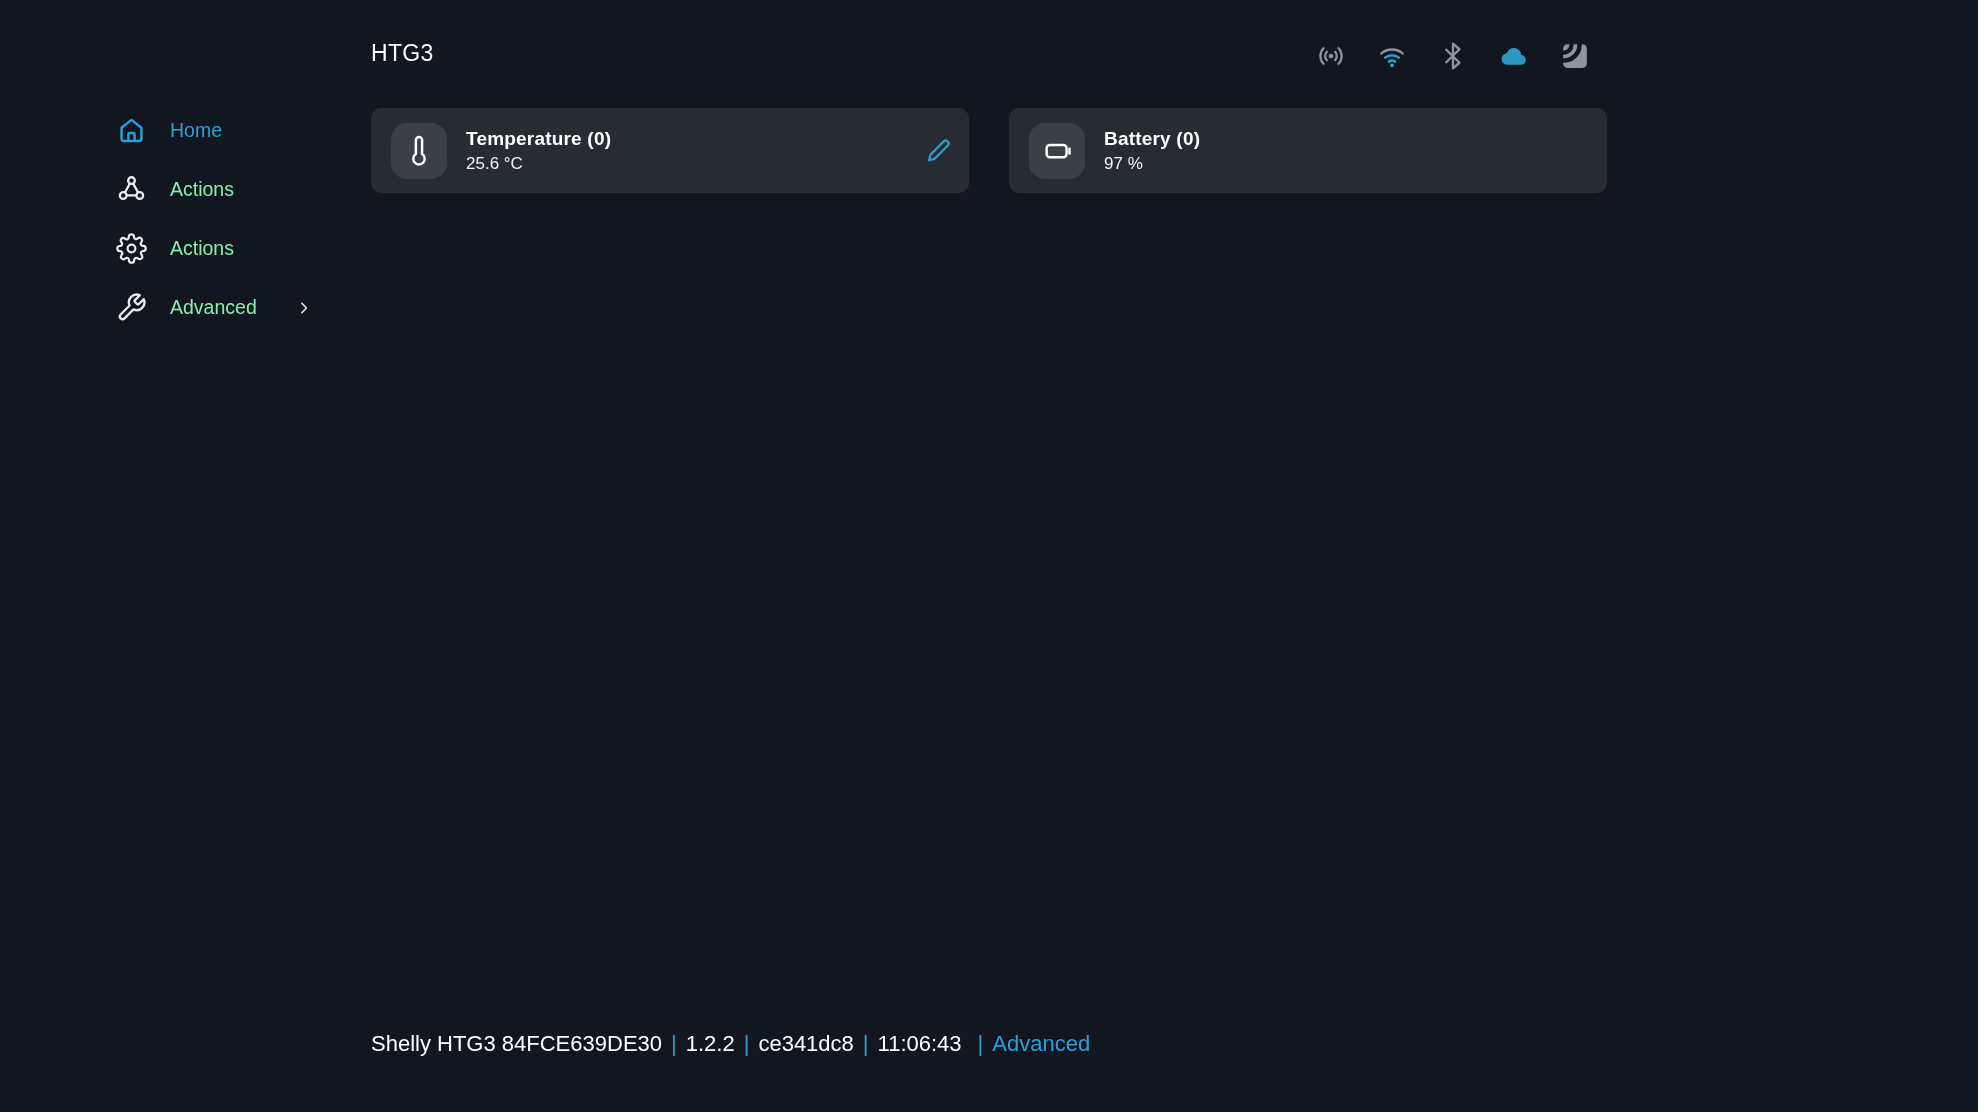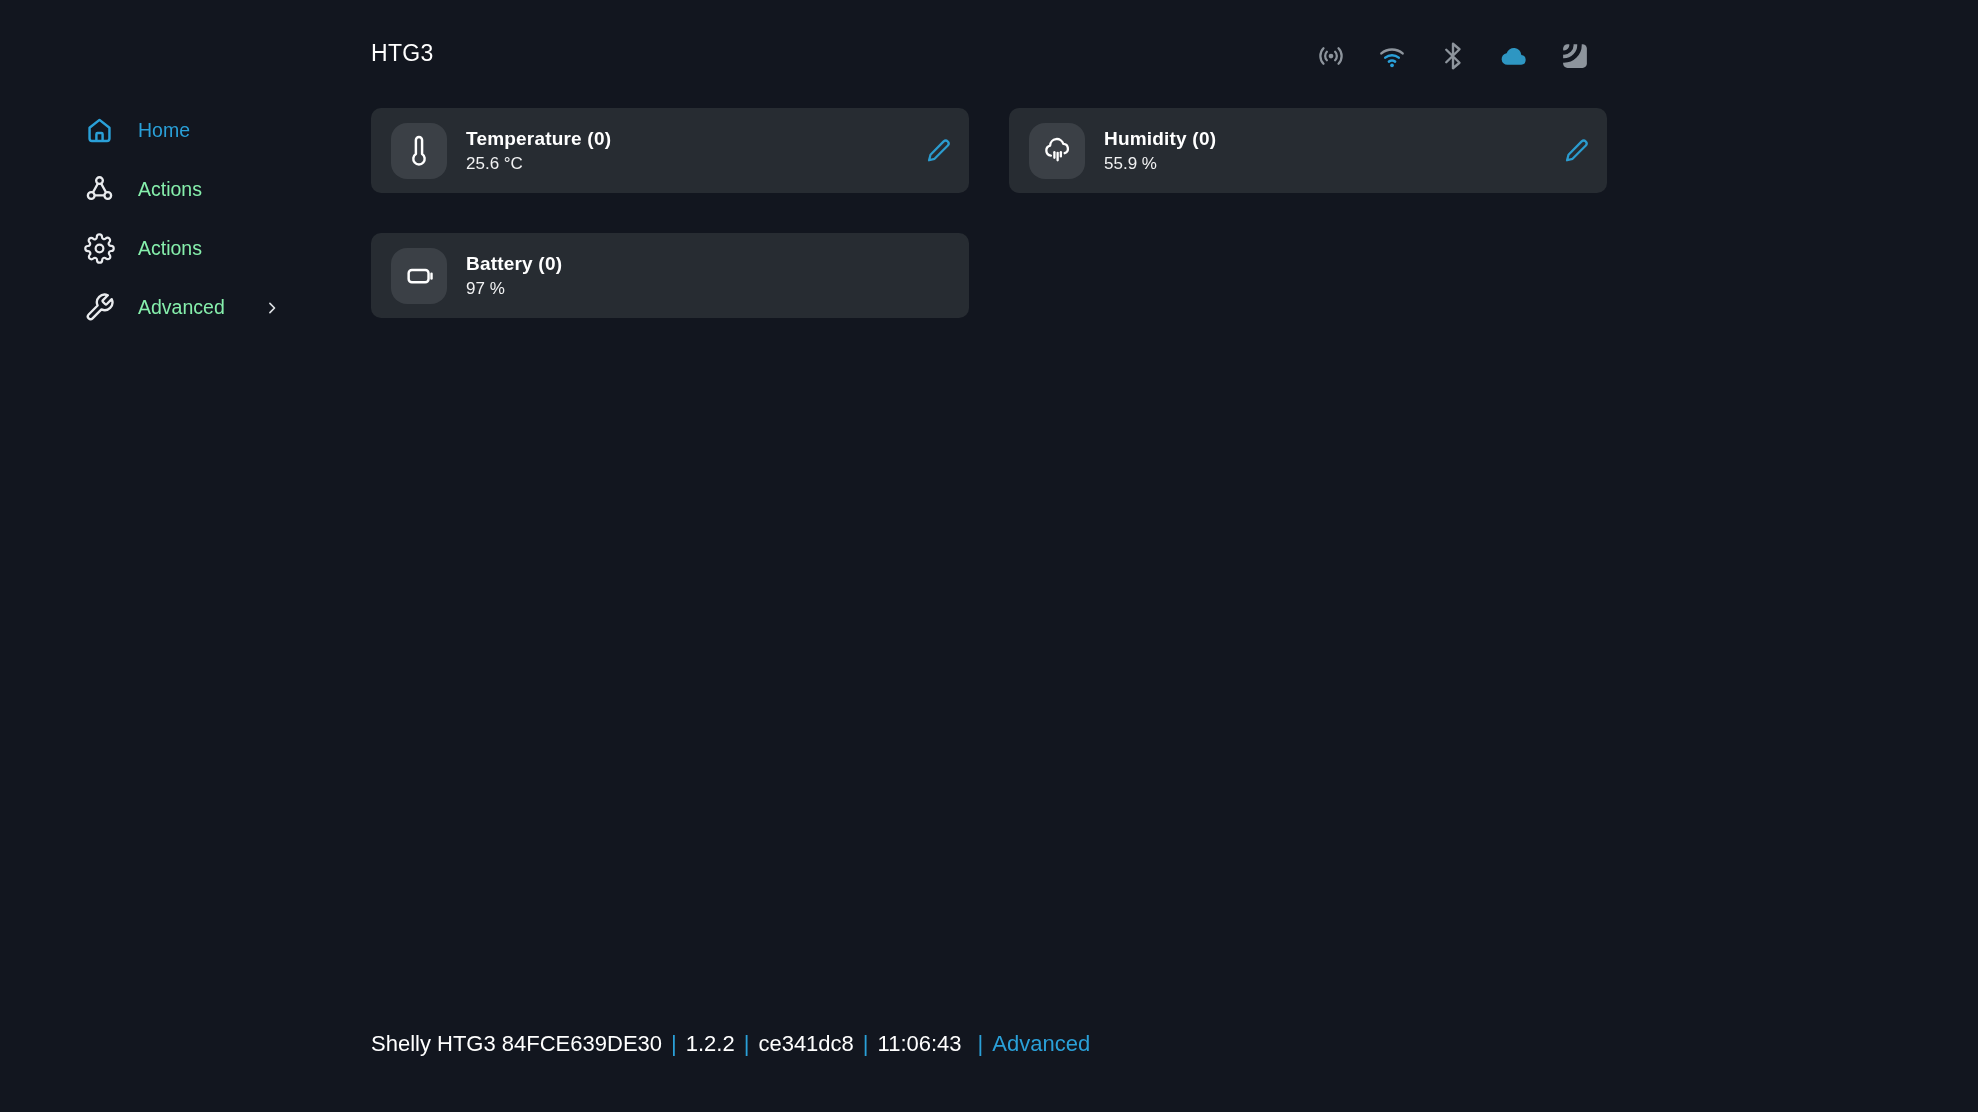--- a/index.html
+++ b/index.html
@@ -21,21 +21,21 @@
     position:absolute; top:41px; right:388px;
     display:flex; align-items:center; gap:31px;
   }
   .status-icons .sicon { width:30px; height:30px; display:flex; align-items:center; justify-content:center; }
   .status-icons svg { width:30px; height:30px; }
 
   
   .sidebar { position:absolute; left:0; top:101px; width:371px; }
   .nav-item {
     height:59px; display:flex; align-items:center; gap:23px;
-    padding-left:84px; cursor:pointer; user-select:none;
+    padding-left:116px; cursor:pointer; user-select:none;
   }
   .nav-item .nicon { width:31px; height:31px; display:flex; align-items:center; justify-content:center; }
   .nav-item .nicon svg { width:31px; height:31px; }
   .nav-label { font-size:19.5px; color:#86efac; }
   .nav-item.active .nav-label { color:#2aa0d8; }
   .nav-chevron { width:20px; height:20px; margin-left:14px; display:flex; align-items:center; }
   .nav-chevron svg { width:20px; height:20px; }
 
   
   .cards {
@@ -176,39 +176,20 @@
         <div class="card-title">Temperature (0)</div>
         <div class="card-value">25.6 °C</div>
       </div>
       <button class="edit-btn">
         <svg viewBox="0 0 24 24" fill="none" stroke="#2b9ccf" stroke-width="2" stroke-linejoin="round" stroke-linecap="round">
           <path d="M16.6 3.9a2.62 2.62 0 0 1 3.7 3.7L8.5 19.4l-4.9 1.3 1.3-4.9z"></path>
         </svg>
       </button>
     </section>
 
-    <section class="card">
-      <div class="tile">
-        <svg viewBox="0 0 24 24" fill="none" stroke="#ffffff" stroke-width="1.8" stroke-linejoin="round" stroke-linecap="round">
-          <path d="M6.9 15.9a3.95 3.95 0 0 1-.6-7.75 5.2 5.2 0 0 1 10.2-1.25 3.7 3.7 0 0 1 1.05 7.2"></path>
-          <path d="M9.6 13.3v4.3"></path>
-          <path d="M12.1 13.8v5.8"></path>
-          <path d="M14.6 13.3v3.3"></path>
-        </svg>
-      </div>
-      <div class="card-text">
-        <div class="card-title">Humidity (0)</div>
-        <div class="card-value">55.9 %</div>
-      </div>
-      <button class="edit-btn">
-        <svg viewBox="0 0 24 24" fill="none" stroke="#2b9ccf" stroke-width="2" stroke-linejoin="round" stroke-linecap="round">
-          <path d="M16.6 3.9a2.62 2.62 0 0 1 3.7 3.7L8.5 19.4l-4.9 1.3 1.3-4.9z"></path>
-        </svg>
-      </button>
-    </section>
 
     <section class="card">
       <div class="tile">
         <svg viewBox="0 0 24 24" fill="none" stroke="#ffffff" stroke-width="1.9" stroke-linecap="round">
           <rect x="3.6" y="7.7" width="15.4" height="9.6" rx="2.5"></rect>
           <path d="M21.3 10.6v3.8"></path>
         </svg>
       </div>
       <div class="card-text">
         <div class="card-title">Battery (0)</div>

